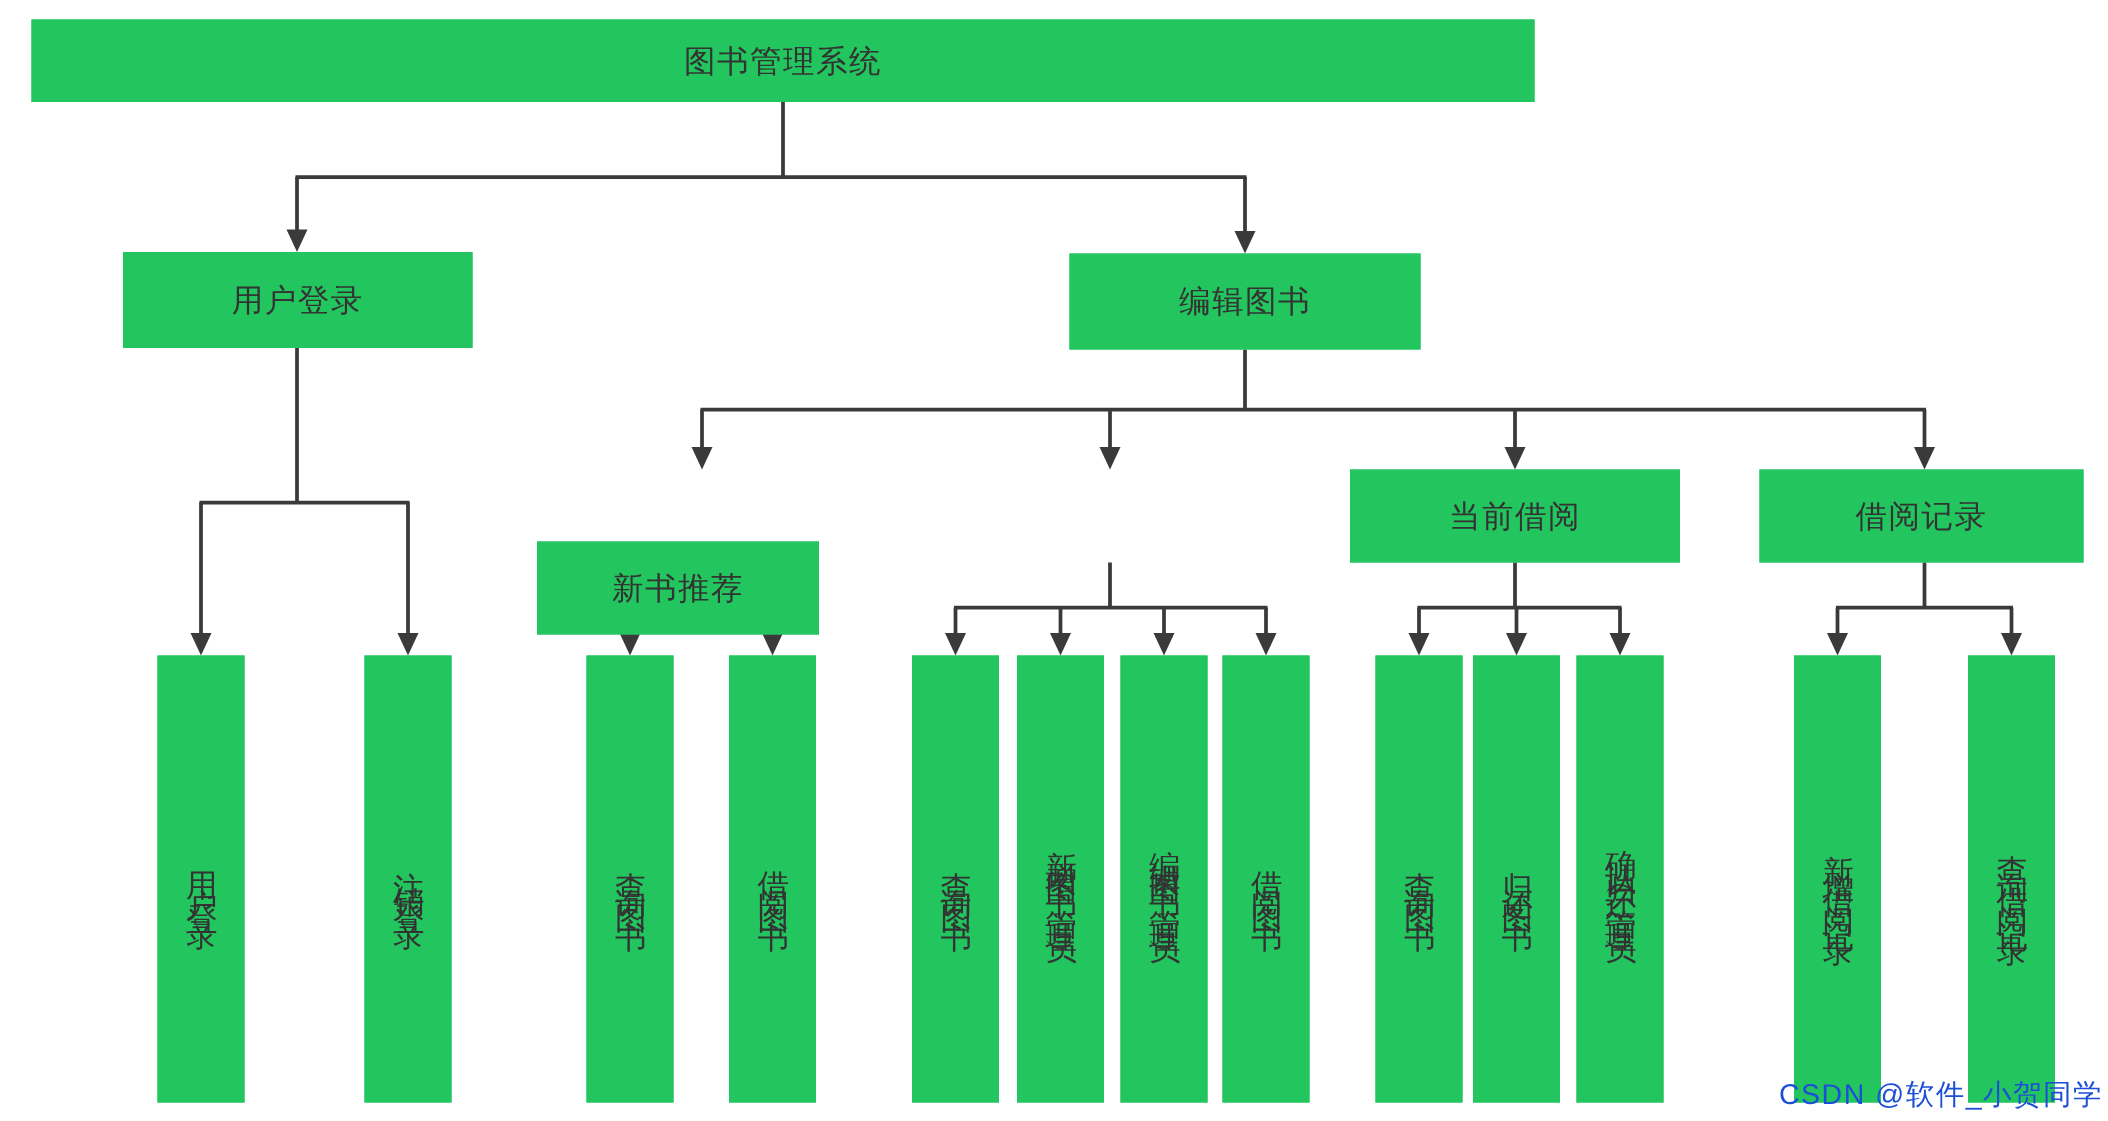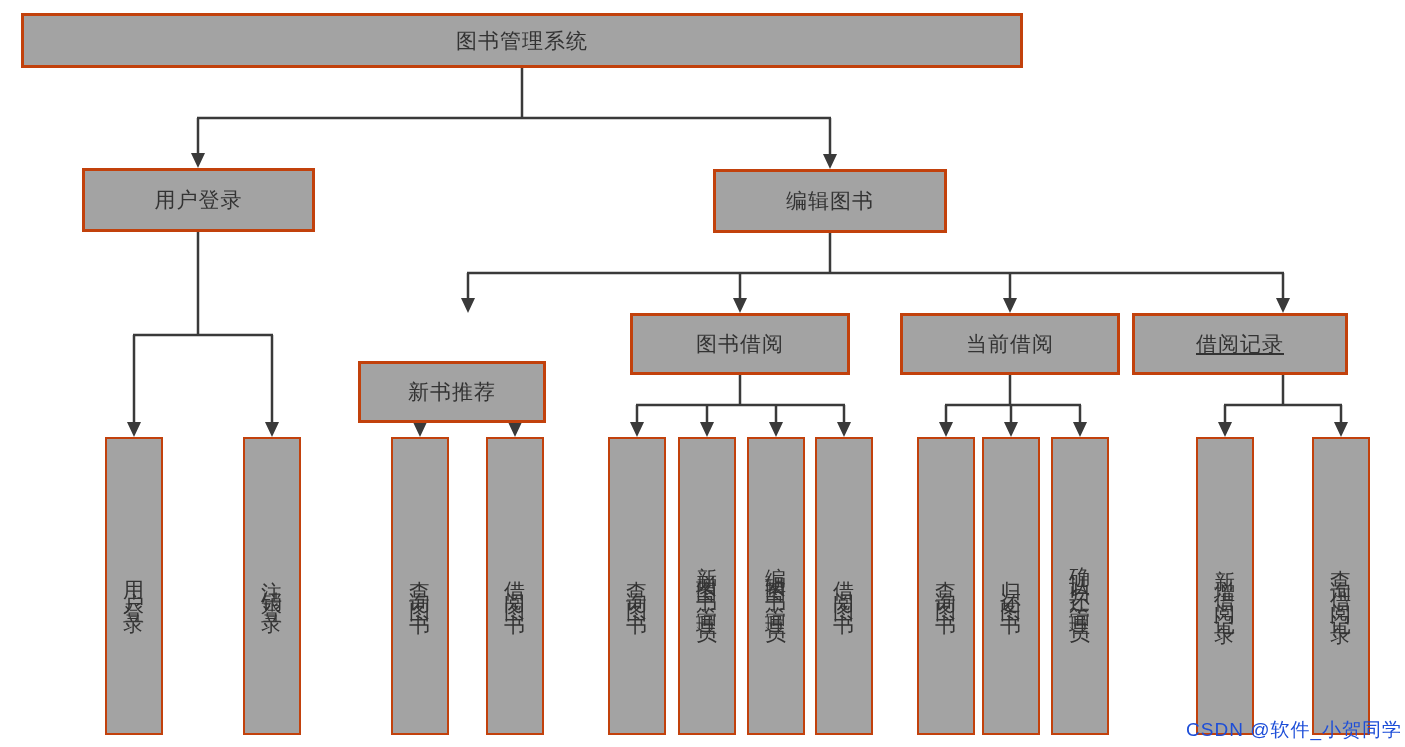--- a/index.html
+++ b/index.html
@@ -13,22 +13,22 @@
     overflow: hidden;
   }
   #wires {
     position: absolute;
     left: 0; top: 0;
     pointer-events: none;
   }
   .box {
     position: absolute;
     box-sizing: border-box;
-    background: #a3a3a3;
-    border: 3px solid #c2410c;
+    background: #22c55e;
+    border: 3px solid #22c55e;
     display: flex;
     align-items: center;
     justify-content: center;
     font-size: 21px;
     letter-spacing: 1px;
     color: #333333;
     white-space: nowrap;
   }
   .vbox {
     border-width: 2.5px;
@@ -119,23 +119,22 @@
       <polygon points="1334,422 1348,422 1341,437"></polygon>
     </g>
   </svg>
 
   <div class="box" style="left:21px; top:13px; width:1002px; height:55px;">图书管理系统</div>
 
   <div class="box" style="left:82px; top:168px; width:233px; height:64px;">用户登录</div>
   <div class="box" style="left:713px; top:169px; width:234px; height:64px;">编辑图书</div>
 
   <div class="box" style="left:358px; top:313px; width:188px; height:62px;margin-top:48px;">新书推荐</div>
-  <div class="box" style="left:630px; top:313px; width:220px; height:62px;">图书借阅</div>
   <div class="box" style="left:900px; top:313px; width:220px; height:62px;">当前借阅</div>
-  <div class="box" style="left:1132px; top:313px; width:216px; height:62px;text-decoration:underline;">借阅记录</div>
+  <div class="box" style="left:1173px; top:313px; width:216px; height:62px;">借阅记录</div>
 
   <div class="box vbox" style="left:105px; top:437px; width:58px; height:298px;">用户登录</div>
   <div class="box vbox" style="left:243px; top:437px; width:58px; height:298px;">注销登录</div>
 
   <div class="box vbox" style="left:391px; top:437px; width:58px; height:298px;">查询图书</div>
   <div class="box vbox" style="left:486px; top:437px; width:58px; height:298px;">借阅图书</div>
 
   <div class="box vbox" style="left:608px; top:437px; width:58px; height:298px;">查询图书</div>
   <div class="box vbox vbox-long" style="left:678px; top:437px; width:58px; height:298px;">新增图书（管理员）</div>
   <div class="box vbox vbox-long" style="left:747px; top:437px; width:58px; height:298px;">编辑图书（管理员）</div>

